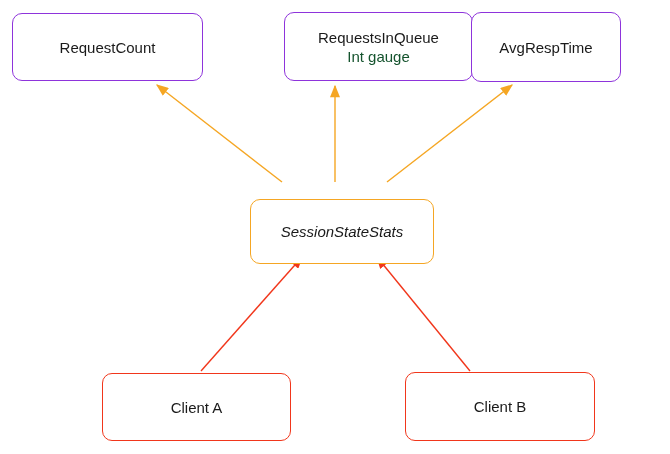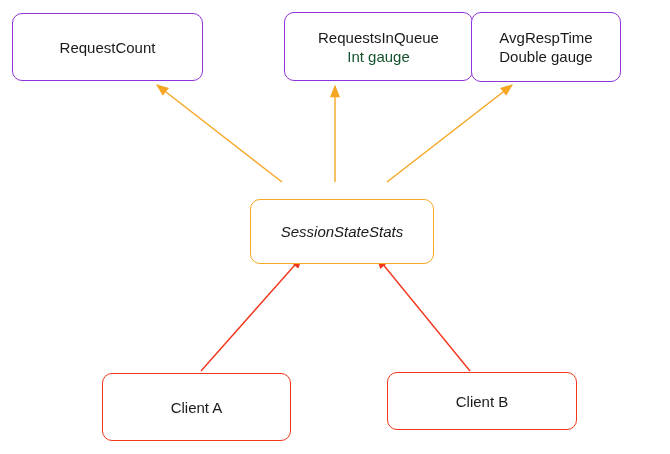--- a/index.html
+++ b/index.html
@@ -67,25 +67,24 @@
   <div id="nodes-layer">
       <div class="node" style="left: 12px; top: 13px; width: 191px; height: 68px; border-color: rgb(142, 52, 219);">
         <div class="node-line" style="color: rgb(26, 26, 26);">RequestCount</div>
       </div>
       <div class="node" style="left: 246px; top: 12px; width: 189px; height: 69px; border-color: rgb(142, 52, 219); margin-left: 38px;">
         <div class="node-line" style="color: rgb(26, 26, 26);">RequestsInQueue</div>
         <div class="node-line" style="color: #14532d;">Int gauge</div>
       </div>
       <div class="node" style="left: 471px; top: 12px; width: 150px; height: 70px; border-color: rgb(142, 52, 219);">
         <div class="node-line" style="color: rgb(26, 26, 26);">AvgRespTime</div>
-        <div class="node-line" style="color: rgb(26, 26, 26);">Double gauge</div>
       </div>
       <div class="node" style="left: 250px; top: 199px; width: 184px; height: 65px; border-color: rgb(245, 166, 35); font-style: italic;">
         <div class="node-line" style="color: rgb(26, 26, 26);">SessionStateStats</div>
       </div>
       <div class="node" style="left: 74px; top: 373px; width: 189px; height: 68px; border-color: rgb(241, 54, 27); margin-left: 28px;">
         <div class="node-line" style="color: rgb(26, 26, 26);">Client A</div>
       </div>
-      <div class="node" style="left: 387px; top: 372px; width: 190px; height: 58px; border-color: rgb(241, 54, 27); text-align: center;">
+      <div class="node" style="left: 405px; top: 372px; width: 190px; height: 69px; border-color: rgb(241, 54, 27); text-align: center;">
         <div class="node-line" style="color: rgb(26, 26, 26);">Client B</div>
       </div>
     </div>
 </div>
 
 </body></html>

